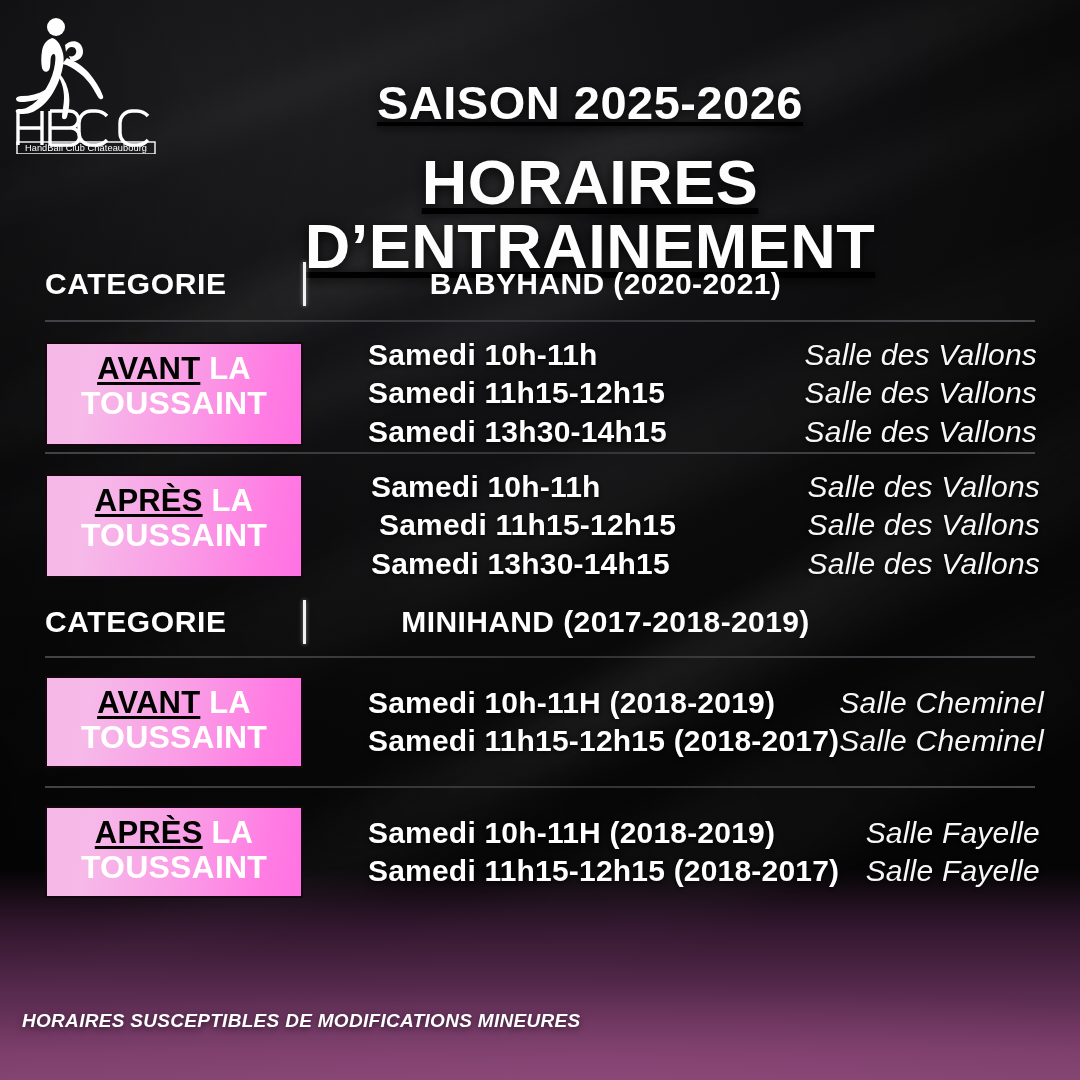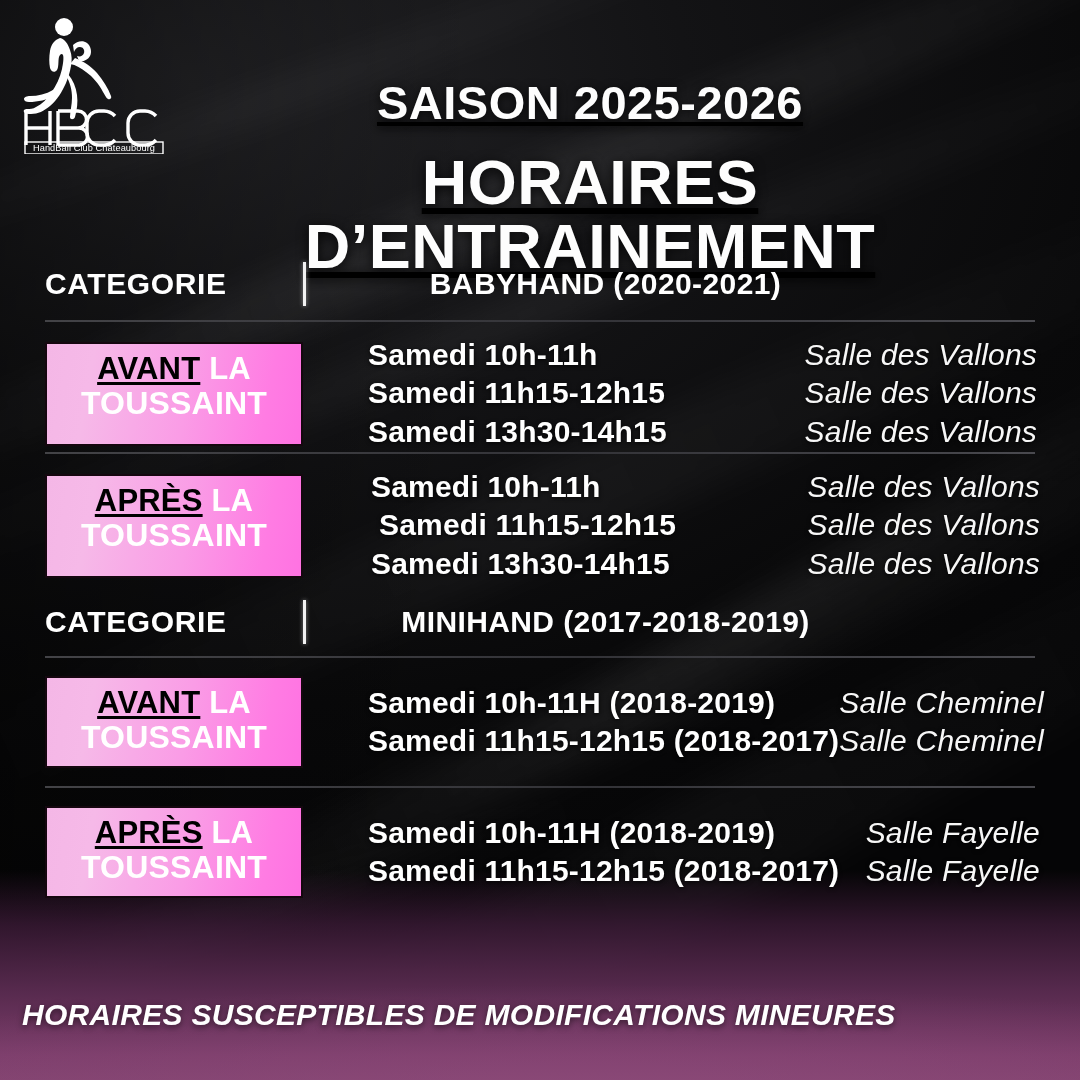--- a/index.html
+++ b/index.html
@@ -54,21 +54,21 @@
       rgba(123,61,106,1) 88%,
       rgba(128,66,110,1) 100%);
   }
   .bottom-glow2{
     position:absolute; left:0; right:0; bottom:0; height:150px;
     background:radial-gradient(120% 120% at 55% 120%, rgba(150,80,130,.55) 0%, rgba(150,80,130,0) 70%);
   }
 
   
   .logo{
-    position:absolute; left:16px; top:14px; width:152px; height:140px;
+    position:absolute; left:8px; top:14px; width:152px; height:140px;
   }
   .logo svg{ width:100%; height:100%; display:block; }
 
   
   .title-block{
     position:absolute; left:160px; right:60px; top:78px;
     text-align:center;
     text-decoration:underline;
   }
   .season{
@@ -161,21 +161,21 @@
   #row-mini-avant  .badge{ height:92px; }
   #row-mini-avant  .slots{ padding-left:65px; }
 
   #row-mini-apres  { top:806px; }
   #row-mini-apres  .badge{ height:92px; }
   #row-mini-apres  .slots{ padding-left:65px; }
 
   
   .footer-note{
     position:absolute; left:22px; bottom:48px;
-    font-size:30px; font-weight:700; font-style:italic; color:#ffffff;
+    font-size:19px; font-weight:700; font-style:italic; color:#ffffff;
     letter-spacing:.3px; font-stretch:condensed;
     text-shadow:0 2px 6px rgba(0,0,0,.55);
   }
 </style>
 </head>
 <body>
 
 <div id="poster">
 
   <div class="bg-base"></div>

